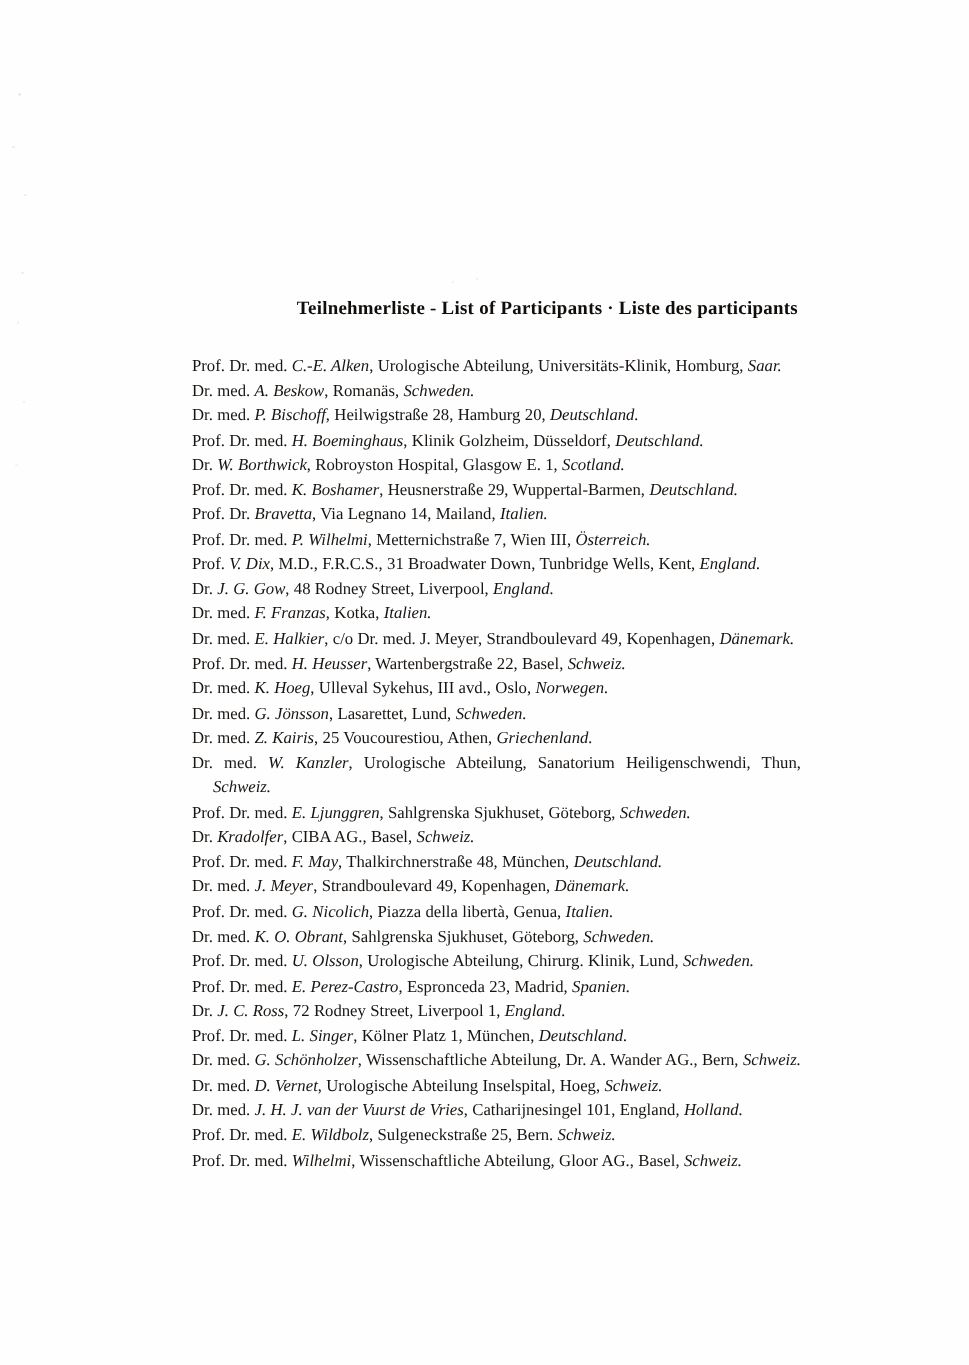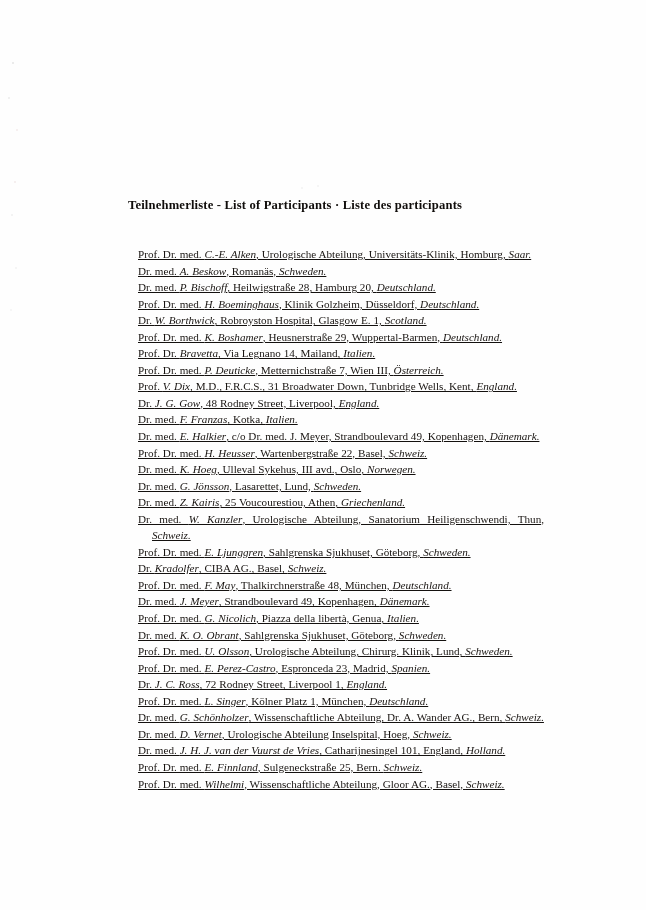--- a/index.html
+++ b/index.html
@@ -46,39 +46,38 @@
     position: absolute;
     left: 128px;
     top: 0;
     width: 404px;
   }
 
   .doc-title {
     font-weight: bold;
     font-size: 12.6px;
     letter-spacing: .18px;
-    text-align: left;
+    text-align: right;
     margin: 0;
     position: absolute;
     top: 198px;
     left: 0;
     width: 404px;
     white-space: nowrap;
     color: #100d0b;
   }
 
   .participant-list {
     position: absolute;
     top: 236px;
     left: 0;
     width: 406px;
     list-style: none;
-    margin: 10px;
+    margin: 0;
     padding: 0;
-    text-decoration: underline;
   }
 
   .participant-entry {
     font-size: 11.15px;
     line-height: 16.55px;
     text-align: justify;
     text-align-last: left;
     padding-left: 14px;
     text-indent: -14px;
     color: #181411;
@@ -102,21 +101,21 @@
     <h1 class="doc-title">Teilnehmerliste - List of Participants · Liste des participants</h1>
 
     <ul class="participant-list">
         <li class="participant-entry"><span>Prof. Dr. med. </span><span class="nm">C.-E. Alken</span><span>, Urologische Abteilung, Universitäts-Klinik, Homburg, </span><span class="ct">Saar.</span></li>
         <li class="participant-entry"><span>Dr. med. </span><span class="nm">A. Beskow</span><span>, Romanäs, </span><span class="ct">Schweden.</span></li>
         <li class="participant-entry"><span>Dr. med. </span><span class="nm">P. Bischoff</span><span>, Heilwigstraße 28, Hamburg 20, </span><span class="ct">Deutschland.</span></li>
         <li class="participant-entry"><span>Prof. Dr. med. </span><span class="nm">H. Boeminghaus</span><span>, Klinik Golzheim, Düsseldorf, </span><span class="ct">Deutschland.</span></li>
         <li class="participant-entry"><span>Dr. </span><span class="nm">W. Borthwick</span><span>, Robroyston Hospital, Glasgow E. 1, </span><span class="ct">Scotland.</span></li>
         <li class="participant-entry"><span>Prof. Dr. med. </span><span class="nm">K. Boshamer</span><span>, Heusnerstraße 29, Wuppertal-Barmen, </span><span class="ct">Deutschland.</span></li>
         <li class="participant-entry"><span>Prof. Dr. </span><span class="nm">Bravetta</span><span>, Via Legnano 14, Mailand, </span><span class="ct">Italien.</span></li>
-        <li class="participant-entry"><span>Prof. Dr. med. </span><span class="nm">P. Deuticke</span><span>, Metternichstraße 7, Wien III, </span><span class="ct">Österreich.</span></li>
+        <li class="participant-entry"><span>Prof. Dr. med. </span><span class="nm">P. Wilhelmi</span><span>, Metternichstraße 7, Wien III, </span><span class="ct">Österreich.</span></li>
         <li class="participant-entry"><span>Prof. </span><span class="nm">V. Dix</span><span>, M.D., F.R.C.S., 31 Broadwater Down, Tunbridge Wells, Kent, </span><span class="ct">England.</span></li>
         <li class="participant-entry"><span>Dr. </span><span class="nm">J. G. Gow</span><span>, 48 Rodney Street, Liverpool, </span><span class="ct">England.</span></li>
         <li class="participant-entry"><span>Dr. med. </span><span class="nm">F. Franzas</span><span>, Kotka, </span><span class="ct">Italien.</span></li>
         <li class="participant-entry"><span>Dr. med. </span><span class="nm">E. Halkier</span><span>, c/o Dr. med. J. Meyer, Strandboulevard 49, Kopenhagen, </span><span class="ct">Dänemark.</span></li>
         <li class="participant-entry"><span>Prof. Dr. med. </span><span class="nm">H. Heusser</span><span>, Wartenbergstraße 22, Basel, </span><span class="ct">Schweiz.</span></li>
         <li class="participant-entry"><span>Dr. med. </span><span class="nm">K. Hoeg</span><span>, Ulleval Sykehus, III avd., Oslo, </span><span class="ct">Norwegen.</span></li>
         <li class="participant-entry"><span>Dr. med. </span><span class="nm">G. Jönsson</span><span>, Lasarettet, Lund, </span><span class="ct">Schweden.</span></li>
         <li class="participant-entry"><span>Dr. med. </span><span class="nm">Z. Kairis</span><span>, 25 Voucourestiou, Athen, </span><span class="ct">Griechenland.</span></li>
         <li class="participant-entry wrapped"><span>Dr. med. </span><span class="nm">W. Kanzler</span><span>, Urologische Abteilung, Sanatorium Heiligenschwendi, Thun, </span><span class="ct">Schweiz.</span></li>
         <li class="participant-entry"><span>Prof. Dr. med. </span><span class="nm">E. Ljunggren</span><span>, Sahlgrenska Sjukhuset, Göteborg, </span><span class="ct">Schweden.</span></li>
@@ -125,18 +124,18 @@
         <li class="participant-entry"><span>Dr. med. </span><span class="nm">J. Meyer</span><span>, Strandboulevard 49, Kopenhagen, </span><span class="ct">Dänemark.</span></li>
         <li class="participant-entry"><span>Prof. Dr. med. </span><span class="nm">G. Nicolich</span><span>, Piazza della libertà, Genua, </span><span class="ct">Italien.</span></li>
         <li class="participant-entry"><span>Dr. med. </span><span class="nm">K. O. Obrant</span><span>, Sahlgrenska Sjukhuset, Göteborg, </span><span class="ct">Schweden.</span></li>
         <li class="participant-entry"><span>Prof. Dr. med. </span><span class="nm">U. Olsson</span><span>, Urologische Abteilung, Chirurg. Klinik, Lund, </span><span class="ct">Schweden.</span></li>
         <li class="participant-entry"><span>Prof. Dr. med. </span><span class="nm">E. Perez-Castro</span><span>, Espronceda 23, Madrid, </span><span class="ct">Spanien.</span></li>
         <li class="participant-entry"><span>Dr. </span><span class="nm">J. C. Ross</span><span>, 72 Rodney Street, Liverpool 1, </span><span class="ct">England.</span></li>
         <li class="participant-entry"><span>Prof. Dr. med. </span><span class="nm">L. Singer</span><span>, Kölner Platz 1, München, </span><span class="ct">Deutschland.</span></li>
         <li class="participant-entry"><span>Dr. med. </span><span class="nm">G. Schönholzer</span><span>, Wissenschaftliche Abteilung, Dr. A. Wander AG., Bern, </span><span class="ct">Schweiz.</span></li>
         <li class="participant-entry"><span>Dr. med. </span><span class="nm">D. Vernet</span><span>, Urologische Abteilung Inselspital, Hoeg, </span><span class="ct">Schweiz.</span></li>
         <li class="participant-entry"><span>Dr. med. </span><span class="nm">J. H. J. van der Vuurst de Vries</span><span>, Catharijnesingel 101, England, </span><span class="ct">Holland.</span></li>
-        <li class="participant-entry"><span>Prof. Dr. med. </span><span class="nm">E. Finnland</span><span>, Sulgeneckstraße 25, Bern. </span><span class="ct">Schweiz.</span></li>
+        <li class="participant-entry"><span>Prof. Dr. med. </span><span class="nm">E. Wildbolz</span><span>, Sulgeneckstraße 25, Bern. </span><span class="ct">Schweiz.</span></li>
         <li class="participant-entry"><span>Prof. Dr. med. </span><span class="nm">Wilhelmi</span><span>, Wissenschaftliche Abteilung, Gloor AG., Basel, </span><span class="ct">Schweiz.</span></li>
       </ul>
 
   </div>
 </div>
 
 </body></html>

